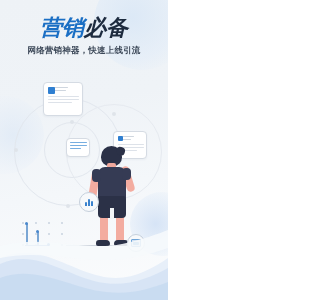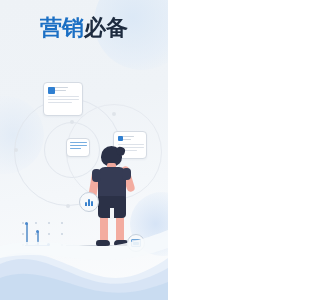--- a/index.html
+++ b/index.html
@@ -46,20 +46,21 @@
     top: 16px;
     left: 0;
     width: 100%;
     text-align: center;
   }
   .title {
     font-size: 22px;
     font-weight: bold;
     letter-spacing: 0px;
     line-height: 24px;
+    font-style: italic;
     white-space: nowrap;
     margin: 0;
   }
   .title .t-a { color: #1b6fc4; }
   .title .t-b { color: #1d2b3f; }
   .subtitle {
     margin: 5px 0 0 0;
     font-size: 8.5px;
     line-height: 11px;
     color: #3c4858;
@@ -300,20 +301,21 @@
 <body>
 
 <div id="app">
 
   <div class="blob blob-tr"></div>
   <div class="blob blob-l"></div>
   <div class="blob blob-r"></div>
 
   <div class="header">
     <div class="title"><span class="t-a">营销</span><span class="t-b">必备</span></div>
+    <div class="subtitle">网络营销神器，快速上线引流</div>
   </div>
 
   <div class="stage">
 
     <div class="orbit orbit-big"></div>
     <div class="orbit orbit-small"></div>
     <div class="orbit orbit-right"></div>
 
     <div class="node" style="left:14px; top:74px;"></div>
     <div class="node" style="left:66px; top:130px;"></div>

